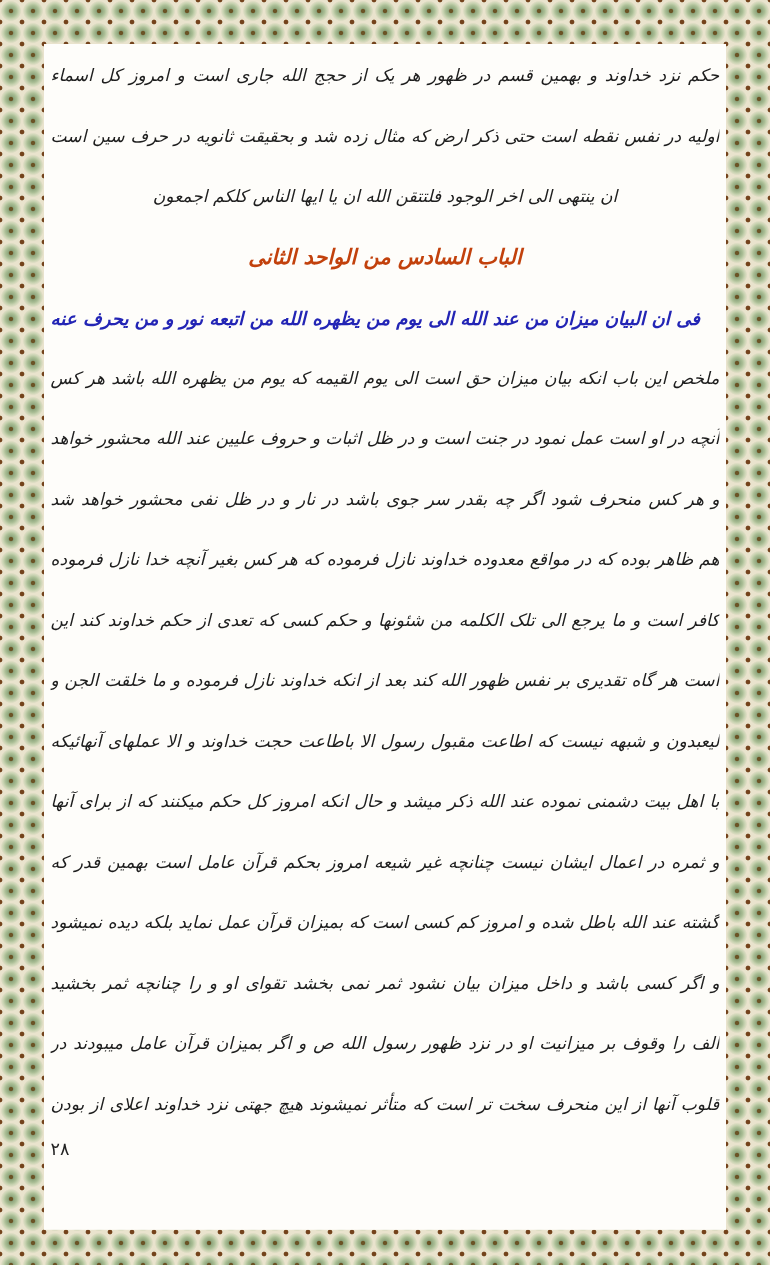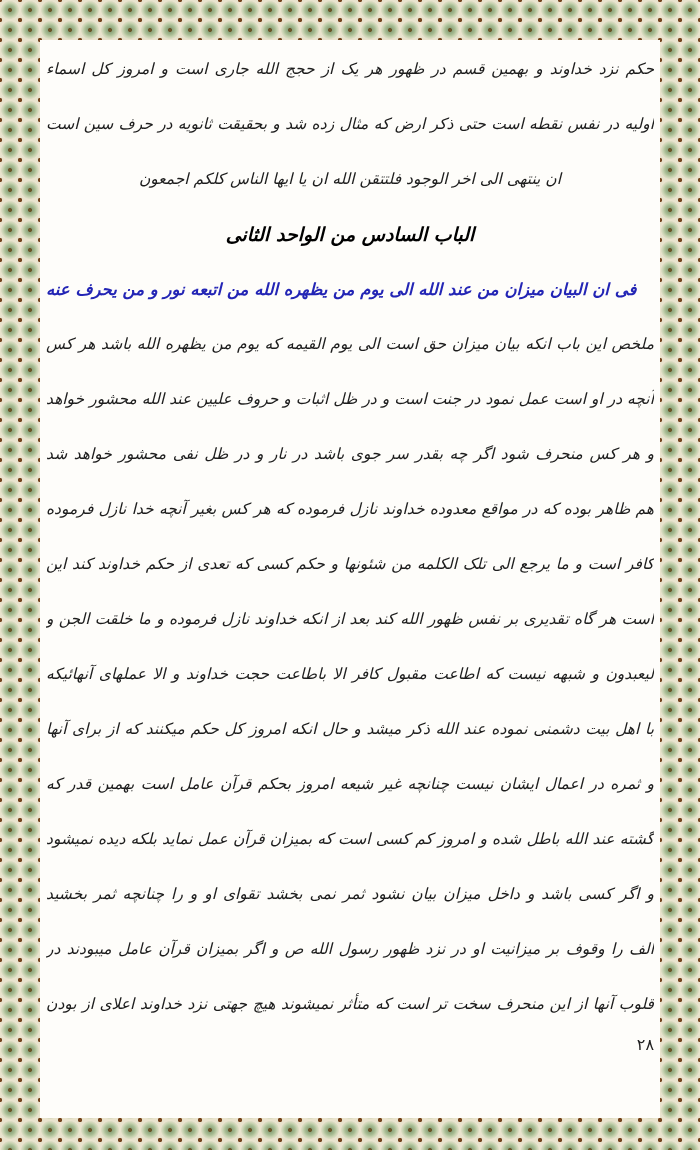--- a/index.html
+++ b/index.html
@@ -41,34 +41,34 @@
     text-align:justify;
     text-align-last:justify;
     white-space:normal;
   }
   .ctr{
     text-align:left;
     text-align-last:center;
     white-space:normal;
   }
   .red-h{
-    color:#000000;
+    color:#c2410c;
     font-size:19px;
     font-weight:bold;
   }
   .blue-h{
     color:#2325b5;
     font-size:16.5px;
     font-weight:bold;
   }
   .rd{ color:#c02a1a; }
   .pagenum{
     height:30px;
     line-height:26px;
-    text-align:right;
+    text-align:left;
     font-size:16px;
     color:#222;
     font-style:normal;
   }
 </style>
 </head>
 <body>
 
 <div class="sheet">
   <div class="inner">
@@ -79,21 +79,21 @@
 
     <div class="ln ctr red-h">الباب السادس من الواحد الثانی</div>
     <div class="ln ctr blue-h">فی ان البیان میزان من عند الله الی یوم من یظهره الله من اتبعه نور و من یحرف عنه نار</div>
 
     <div class="ln just">ملخص این باب انکه بیان میزان حق است الی یوم القیمه که یوم من یظهره الله باشد هر کس مطابق</div>
     <div class="ln just">آنچه در او است عمل نمود در جنت است و در ظل اثبات و حروف علیین عند الله محشور خواهد شد</div>
     <div class="ln just">و هر کس منحرف شود اگر چه بقدر سر جوی باشد در نار و در ظل نفی محشور خواهد شد چنانچه این معنی در قرآن</div>
     <div class="ln just">هم ظاهر بوده که در مواقع معدوده خداوند نازل فرموده که هر کس بغیر آنچه خدا نازل فرموده حکم کند</div>
     <div class="ln just">کافر است و ما یرجع الی تلک الکلمه من شئونها و حکم کسی که تعدی از حکم خداوند کند این است چگونه</div>
     <div class="ln just">است هر گاه تقدیری بر نفس ظهور الله کند بعد از انکه خداوند نازل فرموده و ما خلقت الجن و الانس الا</div>
-    <div class="ln just">لیعبدون و شبهه نیست که اطاعت مقبول کافر الا باطاعت حجت خداوند و الا عملهای آنهائیکه</div>
+    <div class="ln just">لیعبدون و شبهه نیست که اطاعت مقبول رسول الا باطاعت حجت خداوند و الا عملهای آنهائیکه</div>
     <div class="ln just">با اهل بیت دشمنی نموده عند الله ذکر میشد و حال انکه امروز کل حکم میکنند که از برای آنها عبادتی نبوده</div>
     <div class="ln just">و ثمره در اعمال ایشان نیست چنانچه غیر شیعه امروز بحکم قرآن عامل است بهمین قدر که منحرف از ولایت</div>
     <div class="ln just">گشته عند الله باطل شده و امروز کم کسی است که بمیزان قرآن عمل نماید بلکه دیده نمیشود الا من شاء الله</div>
     <div class="ln just">و اگر کسی باشد و داخل میزان بیان نشود ثمر نمی بخشد تقوای او و را چنانچه ثمر بخشید تقوای رهبان</div>
     <div class="ln just">الف را وقوف بر میزانیت او در نزد ظهور رسول الله ص و اگر بمیزان قرآن عامل میبودند در باره</div>
 
 
     <div class="ln just">قلوب آنها از این منحرف سخت تر است که متأثر نمیشوند هیچ جهتی نزد خداوند اعلای از بودن در</div>
 
     <div class="pagenum">۲۸</div>

